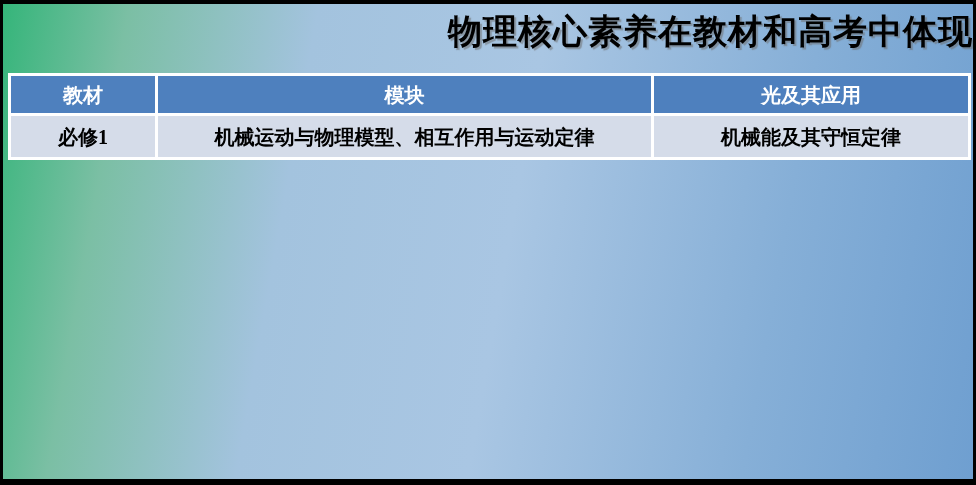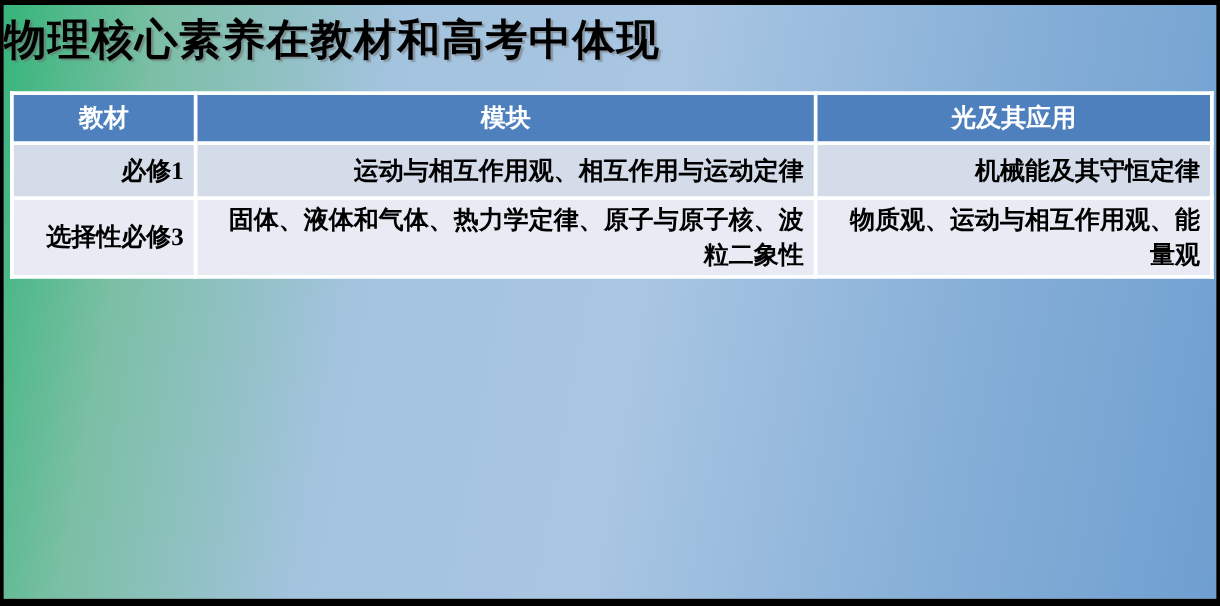--- a/index.html
+++ b/index.html
@@ -21,21 +21,21 @@
       #86afd7 78%,
       #6f9fd0 100%);
     overflow: hidden;
   }
 
   .slide-title {
     position: absolute;
     top: 5px;
     left: 0;
     width: 100%;
-    text-align: left;
+    text-align: right;
     font-size: 34px;
     font-weight: bold;
     color: #000000;
     letter-spacing: 1px;
     text-shadow: 2px 2px 1px rgba(110,110,110,0.55);
   }
 
   table.core-table {
     position: absolute;
     left: 5px;
@@ -60,21 +60,21 @@
   }
 
   table.core-table thead th {
     background: #4e80be;
     color: #ffffff;
     height: 40px;
     font-size: 20px;
     text-align: center;
   }
 
-  table.core-table tbody td { color: #000000; text-align: right; }
+  table.core-table tbody td { color: #000000; }
   table.core-table tr.band-dark  td { background: #d5dce9; }
   table.core-table tr.band-light td { background: #e9ebf4; }
 
   tr.row-h44 td { height: 44px; }
   tr.row-h63 td { height: 63px; }
   tr.row-h64 td { height: 64px; }
   tr.row-h65 td { height: 65px; }
   tr.row-h62 td { height: 62px; }
 </style>
 </head>
@@ -93,24 +93,19 @@
     <thead>
       <tr>
         <th>教材</th>
         <th>模块</th>
         <th>光及其应用</th>
       </tr>
     </thead>
     <tbody>
       <tr class="band-dark row-h44">
         <td>必修1</td>
-        <td>运动与相互作用观、相互作用与运动定律</td>
+        <td>机械运动与物理模型、相互作用与运动定律</td>
         <td>机械能及其守恒定律</td>
-      </tr>
-      <tr class="band-light row-h62">
-        <td>选择性必修3</td>
-        <td>固体、液体和气体、热力学定律、原子与原子核、波粒二象性</td>
-        <td>物质观、运动与相互作用观、能量观</td>
       </tr>
     </tbody>
   </table>
 
 </div>
 
 </body></html>

